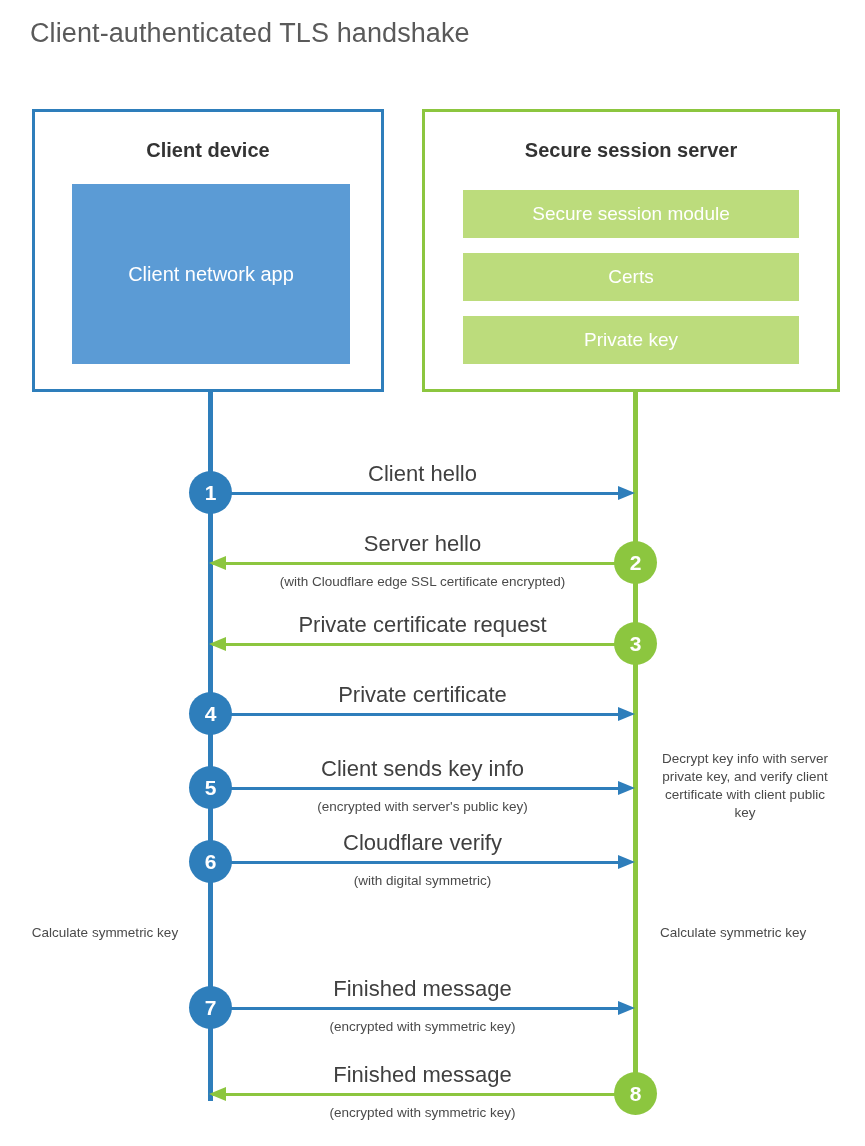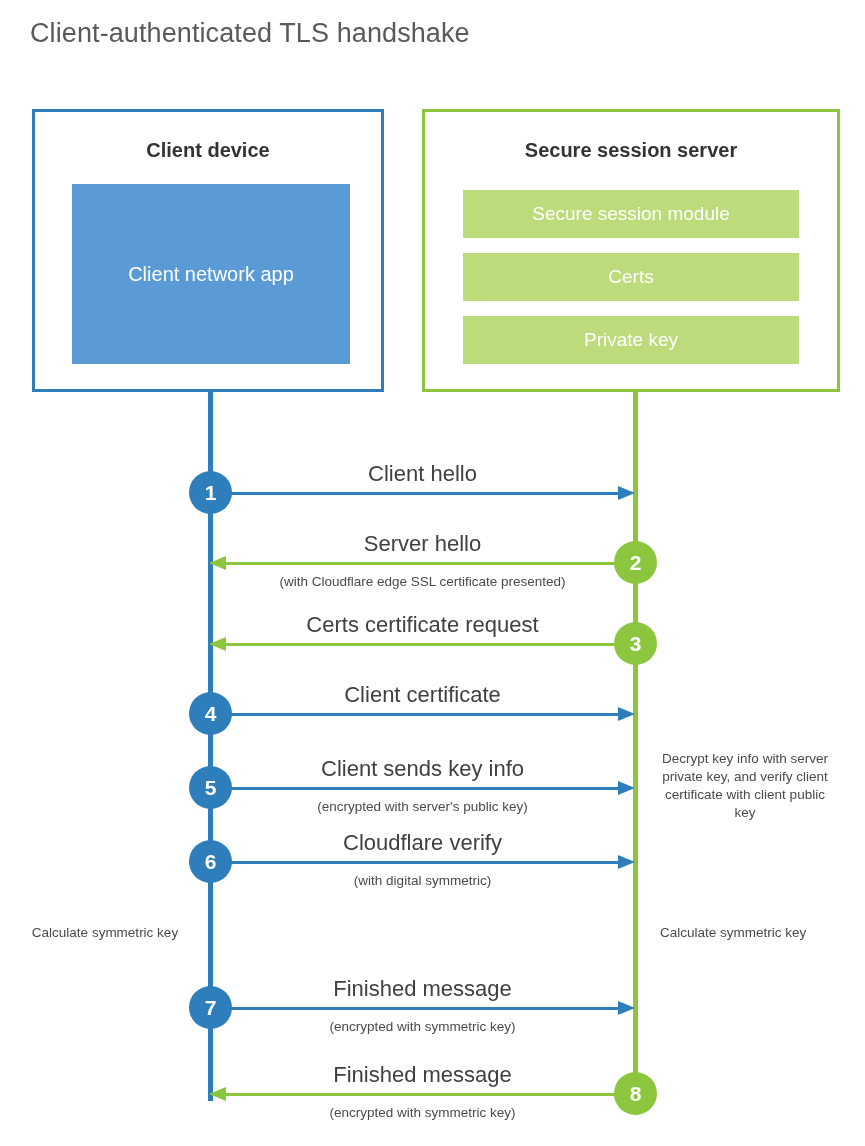--- a/index.html
+++ b/index.html
@@ -242,31 +242,31 @@
       <div class="msg to-server" style="top: 492px;">
         <div class="msg-label">Client hello</div>
         <div class="arrow-line"></div>
         <div class="arrow-head"></div>
         <div class="step-circle client-side">1</div>
       </div>
       <div class="msg to-client" style="top: 562px;">
         <div class="msg-label">Server hello</div>
         <div class="arrow-line"></div>
         <div class="arrow-head"></div>
-        <div class="msg-sub">(with Cloudflare edge SSL certificate presented)</div>
+        <div class="msg-sub">(with Cloudflare edge SSL certificate encrypted)</div>
         <div class="step-circle server-side">2</div>
       </div>
       <div class="msg to-client" style="top: 643px;">
-        <div class="msg-label">Certs certificate request</div>
+        <div class="msg-label">Private certificate request</div>
         <div class="arrow-line"></div>
         <div class="arrow-head"></div>
         <div class="step-circle server-side">3</div>
       </div>
       <div class="msg to-server" style="top: 713px;">
-        <div class="msg-label">Client certificate</div>
+        <div class="msg-label">Private certificate</div>
         <div class="arrow-line"></div>
         <div class="arrow-head"></div>
         <div class="step-circle client-side">4</div>
       </div>
       <div class="msg to-server" style="top: 787px;">
         <div class="msg-label">Client sends key info</div>
         <div class="arrow-line"></div>
         <div class="arrow-head"></div>
         <div class="msg-sub">(encrypted with server's public key)</div>
         <div class="step-circle client-side">5</div>

